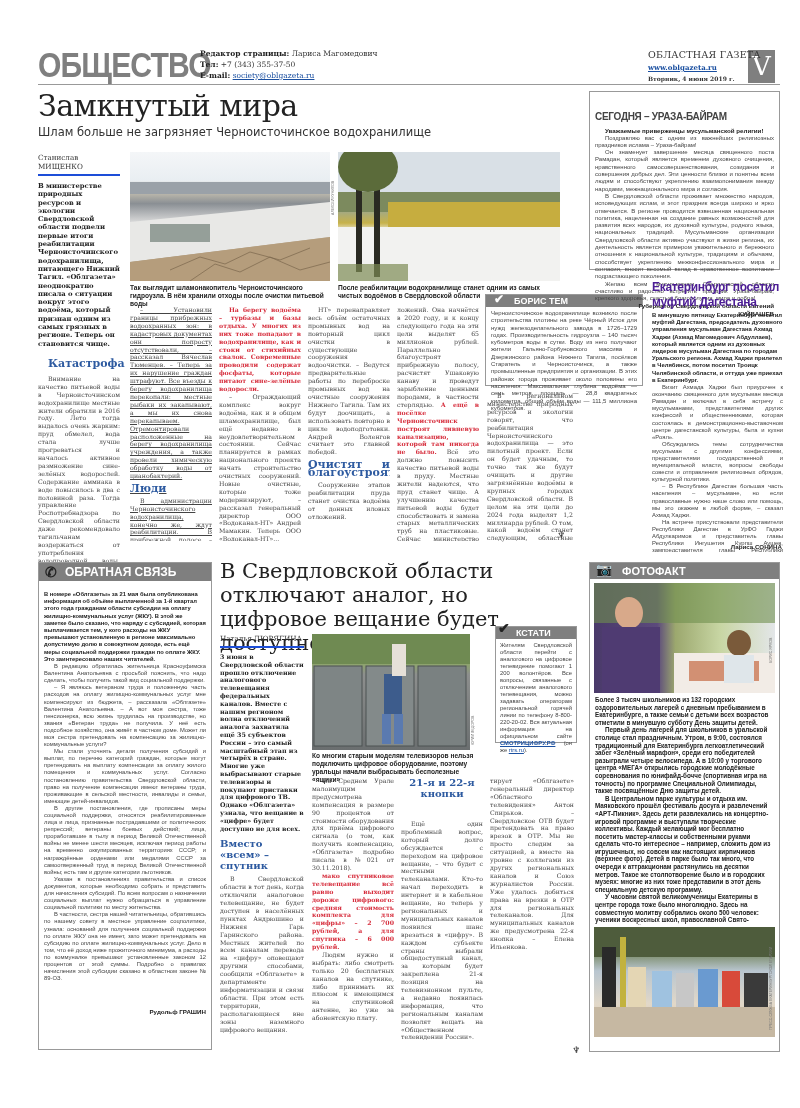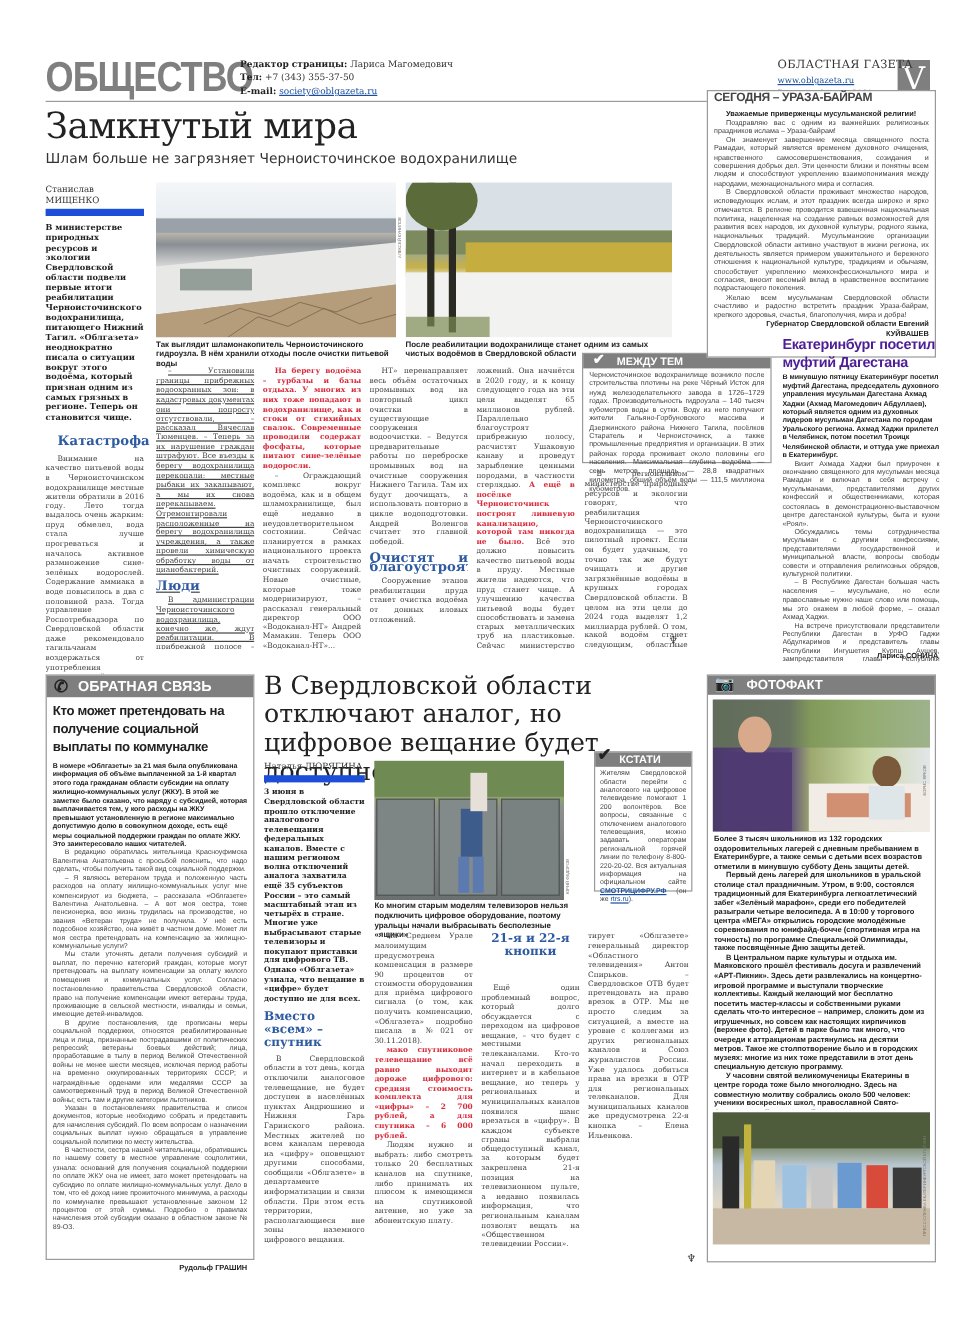--- a/index.html
+++ b/index.html
@@ -10,28 +10,28 @@
   .cond { font-family: "Liberation Sans", sans-serif; font-weight: bold; letter-spacing: -0.3px; }
 
   
   .rubric { left: 38px; top: 47px; font-family: "Liberation Sans", sans-serif; font-weight: bold; font-size: 35px; color: #7f7f7f; letter-spacing: -1px; transform: scaleX(0.86); transform-origin: left top; line-height: 1; }
   .editor { left: 200px; top: 48px; font-size: 7.5px; line-height: 11px; color: #333; }
   .editor b { color: #222; }
   .editor a { color: #1a4fa0; text-decoration: underline; text-align: center; }
   .roman { left: 748px; top: 50px; width: 27px; height: 33px; background: #7f7f7f; color: #fff; font-family: "DejaVu Serif", serif; font-size: 26px; text-align: center; line-height: 33px; }
   .paper { left: 648px; top: 49px; }
   .paper .pname { font-family: "DejaVu Serif", serif; font-size: 9.5px; color: #333; letter-spacing: 0.2px; }
-  .paper .purl { font-size: 7px; color: #1a4fa0; text-decoration: underline; font-weight: normal; margin-top: 3px; }
+  .paper .purl { font-size: 7px; color: #1a4fa0; text-decoration: underline; font-weight: bold; margin-top: 3px; }
   .paper .pdate { font-size: 6px; font-weight: bold; color: #333; margin-top: 3px; }
   .rule { left: 38px; width: 742px; height: 1px; background: #999; }
 
   .h1 { left: 38px; top: 88px; font-family: "DejaVu Serif", serif; font-size: 30px; color: #222; letter-spacing: -0.5px; }
   .deck { left: 38px; top: 125px; font-family: "DejaVu Sans", sans-serif; font-size: 11.5px; color: #333; }
 
-  .byline { font-size: 7.2px; color: #333; padding-bottom: 3px; border-bottom: 6px solid #1d4ed8; }
+  .byline { font-size: 7.2px; color: #333; padding-bottom: 3px; border-bottom: 2px solid #1d4ed8; }
   .lead { font-size: 6.8px; font-weight: bold; line-height: 8.3px; color: #222; }
   .subhead { font-family: "DejaVu Serif", serif; font-weight: bold; color: #2d5aa0; font-size: 11px; }
   .txt { font-size: 6.2px; line-height: 7.9px; color: #444; text-align: justify; }
   .txt p { text-indent: 10px; }
   .red { color: #d62d3c; font-weight: bold; }
   .caption { font-family: "Liberation Sans", sans-serif; font-weight: bold; font-size: 6.6px; line-height: 8px; color: #222; }
 
   .photo { overflow: hidden; }
 
   
@@ -116,31 +116,31 @@
 </div>
 
 <div class="abs txt" style="left:397px; top:306px; width:82px; height:235px; overflow:hidden;">
   <p style="text-indent:0;"><span>ложений. Она начнётся в 2020 году, и к концу следующего года на эти цели выделят 65 миллионов рублей. Параллельно благоустроят прибрежную полосу, расчистят Ушаковую канаву и проведут зарыбление ценными породами, в частности стерлядью.</span> <span class="red">А ещё в посёлке Черноисточинск построят ливневую канализацию, которой там никогда не было.</span> <span>Всё это должно повысить качество питьевой воды в пруду. Местные жители надеются, что пруд станет чище. А улучшению качества питьевой воды будет способствовать и замена старых металлических труб на пластиковые. Сейчас министерство энергетики и ЖКХ Свердловской области прорабатывает данный вопрос с администрацией Нижнего Тагила.</span></p>
 
 </div>
 
 <div class="abs box" style="left:485px; top:294px; width:158px; height:92px;">
   <div class="boxhead" style="height:12px; font-size:9px; line-height:12px; padding-left:28px; position:relative;">
     <span style="position:absolute; left:8px; top:-2px; font-size:12px;">✔</span>
-    <span>МЕЖДУ ТЕМ</span>
+    <span>БОРИС ТЕМ</span>
   </div>
   <div class="sidetxt" style="padding:3px 5px;">Черноисточинское водохранилище возникло после строительства плотины на реке Чёрный Исток для нужд железоделательного завода в 1726–1729 годах. Производительность гидроузла – 140 тысяч кубометров воды в сутки. Воду из него получают жители Гальяно-Горбуновского массива и Дзержинского района Нижнего Тагила, посёлков Старатель и Черноисточинск, а также промышленные предприятия и организации. В этих районах города проживает около половины его населения. Максимальная глубина водоёма — семь метров, площадь — 28,8 квадратных километра, общий объём воды — 111,5 миллиона кубометров.</div>
 </div>
 
 <div class="abs txt" style="left:487px; top:392px; width:86px; height:150px; overflow:hidden;">
   <p>В региональном министерстве природных ресурсов и экологии говорят, что реабилитация Черноисточинского водохранилища — это пилотный проект. Если он будет удачным, то точно так же будут очищать и другие загрязнённые водоёмы в крупных городах Свердловской области. В целом на эти цели до 2024 года выделят 1,2 миллиарда рублей. О том, какой водоём станет следующим, областные власти расскажут в ближайшие месяцы.</p>
 </div>
 <div class="abs mark" style="left:557px; top:530px;">♆</div>
 
-<div class="abs box" style="left:589px; top:75px; width:191px; height:223px; padding:0 5px;">
+<div class="abs box" style="left:589px; top:91px; width:191px; height:179px; padding:19px 5px;">
   <div class="cond" style="font-size:10px; color:#444; margin-bottom:5px;">СЕГОДНЯ – УРАЗА-БАЙРАМ</div>
   <div class="sidetxt">
     <p class="boldtxt">Уважаемые приверженцы мусульманской религии!</p>
     <p>Поздравляю вас с одним из важнейших религиозных праздников ислама – Ураза-байрам!</p>
     <p>Он знаменует завершение месяца священного поста Рамадан, который является временем духовного очищения, нравственного самосовершенствования, созидания и совершения добрых дел. Эти ценности близки и понятны всем людям и способствуют укреплению взаимопонимания между народами, межнационального мира и согласия.</p>
     <p>В Свердловской области проживает множество народов, исповедующих ислам, и этот праздник всегда широко и ярко отмечается. В регионе проводится взвешенная национальная политика, нацеленная на создание равных возможностей для развития всех народов, их духовной культуры, родного языка, национальных традиций. Мусульманские организации Свердловской области активно участвуют в жизни региона, их деятельность является примером уважительного и бережного отношения к национальной культуре, традициям и обычаям, способствует укреплению межконфессионального мира и согласия, вносит весомый вклад в нравственное воспитание подрастающего поколения.</p>
     <p>Желаю всем мусульманам Свердловской области счастливо и радостно встретить праздник Ураза-байрам, крепкого здоровья, счастья, благополучия, мира и добра!</p>
     <p class="boldtxt" style="text-align:right;">Губернатор Свердловской области Евгений КУЙВАШЕВ</p>
   </div>
 </div>
@@ -156,21 +156,20 @@
   </div>
 </div>
 <div class="abs boldtxt" style="left:710px; top:543px; width:72px; text-align:right;">Лариса СОНИНА</div>
 
 <div class="abs box" style="left:38px; top:562px; width:174px; height:488px;">
   <div class="boxhead" style="height:18px; font-size:12px; line-height:18px; padding-left:26px; position:relative;">
     <span style="position:absolute; left:6px; top:0; font-size:14px; color:#222;">✆</span>
     <span>ОБРАТНАЯ СВЯЗЬ</span>
   </div>
   <div style="padding:5px 5px;">
-    <div class="cond" style="font-size:11px; line-height:15px; color:#222;">Кто может претендовать на получение социальной выплаты по коммуналке</div>
     <div class="boldtxt" style="margin-top:5px; font-size:5.8px; line-height:7.2px;">В номере «Облгазеты» за 21 мая была опубликована информация об объёме выплаченной за 1-й квартал этого года гражданам области субсидии на оплату жилищно-коммунальных услуг (ЖКУ). В этой же заметке было сказано, что наряду с субсидией, которая выплачивается тем, у кого расходы на ЖКУ превышают установленную в регионе максимально допустимую долю в совокупном доходе, есть ещё меры социальной поддержки граждан по оплате ЖКУ. Это заинтересовало наших читателей.</div>
     <div class="sidetxt" style="font-size:5.8px; line-height:7.1px; height:345px; overflow:hidden;">
       <p>В редакцию обратилась жительница Красноуфимска Валентина Анатольевна с просьбой пояснить, что надо сделать, чтобы получить такой вид социальной поддержки.</p>
       <p>– Я являюсь ветераном труда и положенную часть расходов на оплату жилищно-коммунальных услуг мне компенсируют из бюджета, – рассказала «Облгазете» Валентина Анатольевна. – А вот моя сестра, тоже пенсионерка, всю жизнь трудилась на производстве, но звания «Ветеран труда» не получила. У неё есть подсобное хозяйство, она живёт в частном доме. Может ли моя сестра претендовать на компенсацию за жилищно-коммунальные услуги?</p>
       <p>Мы стали уточнять детали получения субсидий и выплат, по перечню категорий граждан, которые могут претендовать на выплату компенсации за оплату жилого помещения и коммунальных услуг. Согласно постановлению правительства Свердловской области, право на получение компенсации имеют ветераны труда, проживающие в сельской местности, инвалиды и семьи, имеющие детей-инвалидов.</p>
       <p>В другие постановления, где прописаны меры социальной поддержки, относятся реабилитированные лица и лица, признанные пострадавшими от политических репрессий; ветераны боевых действий; лица, проработавшие в тылу в период Великой Отечественной войны не менее шести месяцев, исключая период работы на временно оккупированных территориях СССР; и награждённые орденами или медалями СССР за самоотверженный труд в период Великой Отечественной войны; есть там и другие категории льготников.</p>
       <p>Указан в постановлениях правительства и список документов, которые необходимо собрать и представить для начисления субсидий. По всем вопросам о назначении социальных выплат нужно обращаться в управление социальной политики по месту жительства.</p>
       <p>В частности, сестра нашей читательницы, обратившись по нашему совету в местное управление соцполитики, узнала: оснований для получения социальной поддержки по оплате ЖКУ она не имеет, зато может претендовать на субсидию по оплате жилищно-коммунальных услуг. Дело в том, что её доход ниже прожиточного минимума, а расходы по коммуналке превышают установленные законом 12 процентов от этой суммы. Подробно о правилах начисления этой субсидии сказано в областном законе № 89-ОЗ.</p>
     </div>
     <div class="boldtxt" style="text-align:right;">Рудольф ГРАШИН</div>

